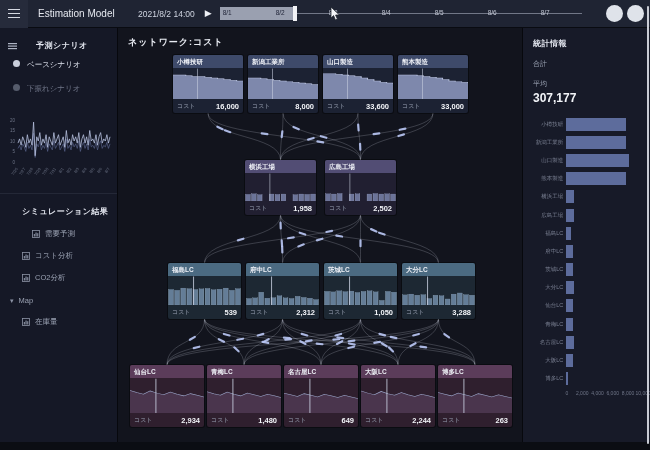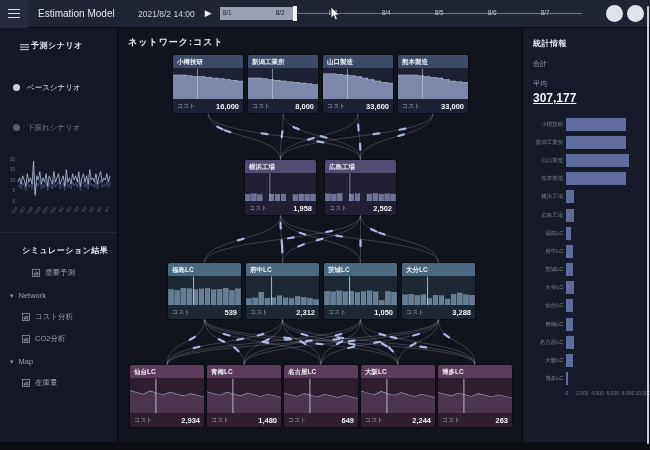--- a/index.html
+++ b/index.html
@@ -29,23 +29,23 @@
   
   .content { display:flex; height:414px; }
   .left { width:118px; background:#151826; border-right:1px solid #07080d; position:relative; }
   .main { flex:1; background:#12141d; position:relative; }
   .right { width:128px; background:#171a28; border-left:1px solid #07080d; padding:10px 6px 0 10px; }
   .footer-strip { height:8px; background:#0b0d13; }
   .scrollbar { position:absolute; right:1px; top:6px; bottom:6px; width:2.5px;
     background:#c9ccd5; border-radius:2px; z-index:20; }
 
   
-  .side-head { display:flex; align-items:flex-end; gap:2px; padding:12px 8px 8px 20px; }
+  .side-head { display:flex; align-items:center; gap:19px; padding:12px 8px 8px 8px; }
   .side-head h3 { font-size:8px; letter-spacing:.5px; color:#e3e6ef; font-weight:bold; }
-  .opt-row { display:flex; align-items:center; gap:7px; height:23px; margin:17px 5px; padding-left:8px;
+  .opt-row { display:flex; align-items:flex-start; gap:7px; height:23px; margin:1px 5px; padding-left:8px;
     border-radius:3px; cursor:pointer; }
   .opt-row.selected { background:#2b3147; }
   .radio { width:7px; height:7px; border-radius:50%; flex:none; position:relative; }
   .radio.filled { background:#c9cedb; }
   .radio.ring { border:1.5px solid #e8ebf3; }
   .radio.ring::after { content:""; position:absolute; left:50%; top:50%; width:3px; height:3px;
     border-radius:50%; background:#e8ebf3; transform:translate(-50%,-50%); }
   .radio.dim { background:#565c6c; }
   .opt-label { font-size:7.5px; color:#dfe3ee; }
   .opt-row.dim .opt-label { color:#707689; }
@@ -73,21 +73,21 @@
   .node-value { font-size:7.5px; font-weight:bold; color:#f2f4f8; }
   .t0 { background:#1c2233; } .t0 .node-head { background:#3e4a6a; }
   .t1 { background:#211f31; } .t1 .node-head { background:#524d74; }
   .t2 { background:#1d2833; } .t2 .node-head { background:#4b6a81; }
   .t3 { background:#2f1f2e; } .t3 .node-head { background:#5b3c5a; }
 
   
   .stats-title { font-size:8px; font-weight:bold; letter-spacing:.5px; color:#e3e6ef; }
   .stat-label { margin-top:10px; font-size:7px; color:#9aa1b2; }
   .stat-total { margin-top:2px; font-size:16.5px; font-weight:bold; color:#ffffff; letter-spacing:.3px; }
-  .stat-avg { margin-top:2px; font-size:12px; font-weight:bold; color:#f2f4f8;text-decoration:underline; }
+  .stat-avg { margin-top:2px; font-size:12px; font-weight:bold; color:#f2f4f8; }
   .hbar-rows { margin-top:10px; }
   .hbar-row { display:flex; align-items:center; height:18.2px; }
   .hbar-label { width:34px; font-size:5.5px; color:#7c8294; text-align:right; padding-right:3px;
     white-space:nowrap; overflow:hidden; }
   .hbar-track { position:relative; width:80px; height:13px; }
   .hbar { position:absolute; left:0; top:0; height:13px; background:#5d6c9c; }
   .hbar-axis { position:relative; height:12px; margin-left:34px; width:84px; }
   .hbar-axis span { position:absolute; top:2px; font-size:5px; color:#707689; transform:translateX(-50%); }
 </style>
 </head>
@@ -172,24 +172,20 @@
       <div class="results-head">シミュレーション結果</div>
       <div id="results-tree">
           <div class="tree-row" style="padding-left: 32px;">
             <svg width="8" height="8" viewBox="0 0 8 8">
               <rect x="0.5" y="0.5" width="7" height="7" fill="none" stroke="#8c93a5" stroke-width="0.8"></rect>
               <rect x="1.8" y="4" width="1.1" height="2.5" fill="#8c93a5"></rect>
               <rect x="3.5" y="2.5" width="1.1" height="4" fill="#8c93a5"></rect>
               <rect x="5.2" y="3.2" width="1.1" height="3.3" fill="#8c93a5"></rect>
             </svg>
             <span class="lbl">需要予測</span>
-          </div>
-          <div class="tree-row" style="padding-left: 10px;">
-            <span class="caret">▾</span>
-            <span class="lbl">Network</span>
           </div>
           <div class="tree-row" style="padding-left: 22px;">
             <svg width="8" height="8" viewBox="0 0 8 8">
               <rect x="0.5" y="0.5" width="7" height="7" fill="none" stroke="#8c93a5" stroke-width="0.8"></rect>
               <rect x="1.8" y="4" width="1.1" height="2.5" fill="#8c93a5"></rect>
               <rect x="3.5" y="2.5" width="1.1" height="4" fill="#8c93a5"></rect>
               <rect x="5.2" y="3.2" width="1.1" height="3.3" fill="#8c93a5"></rect>
             </svg>
             <span class="lbl">コスト分析</span>
           </div>

